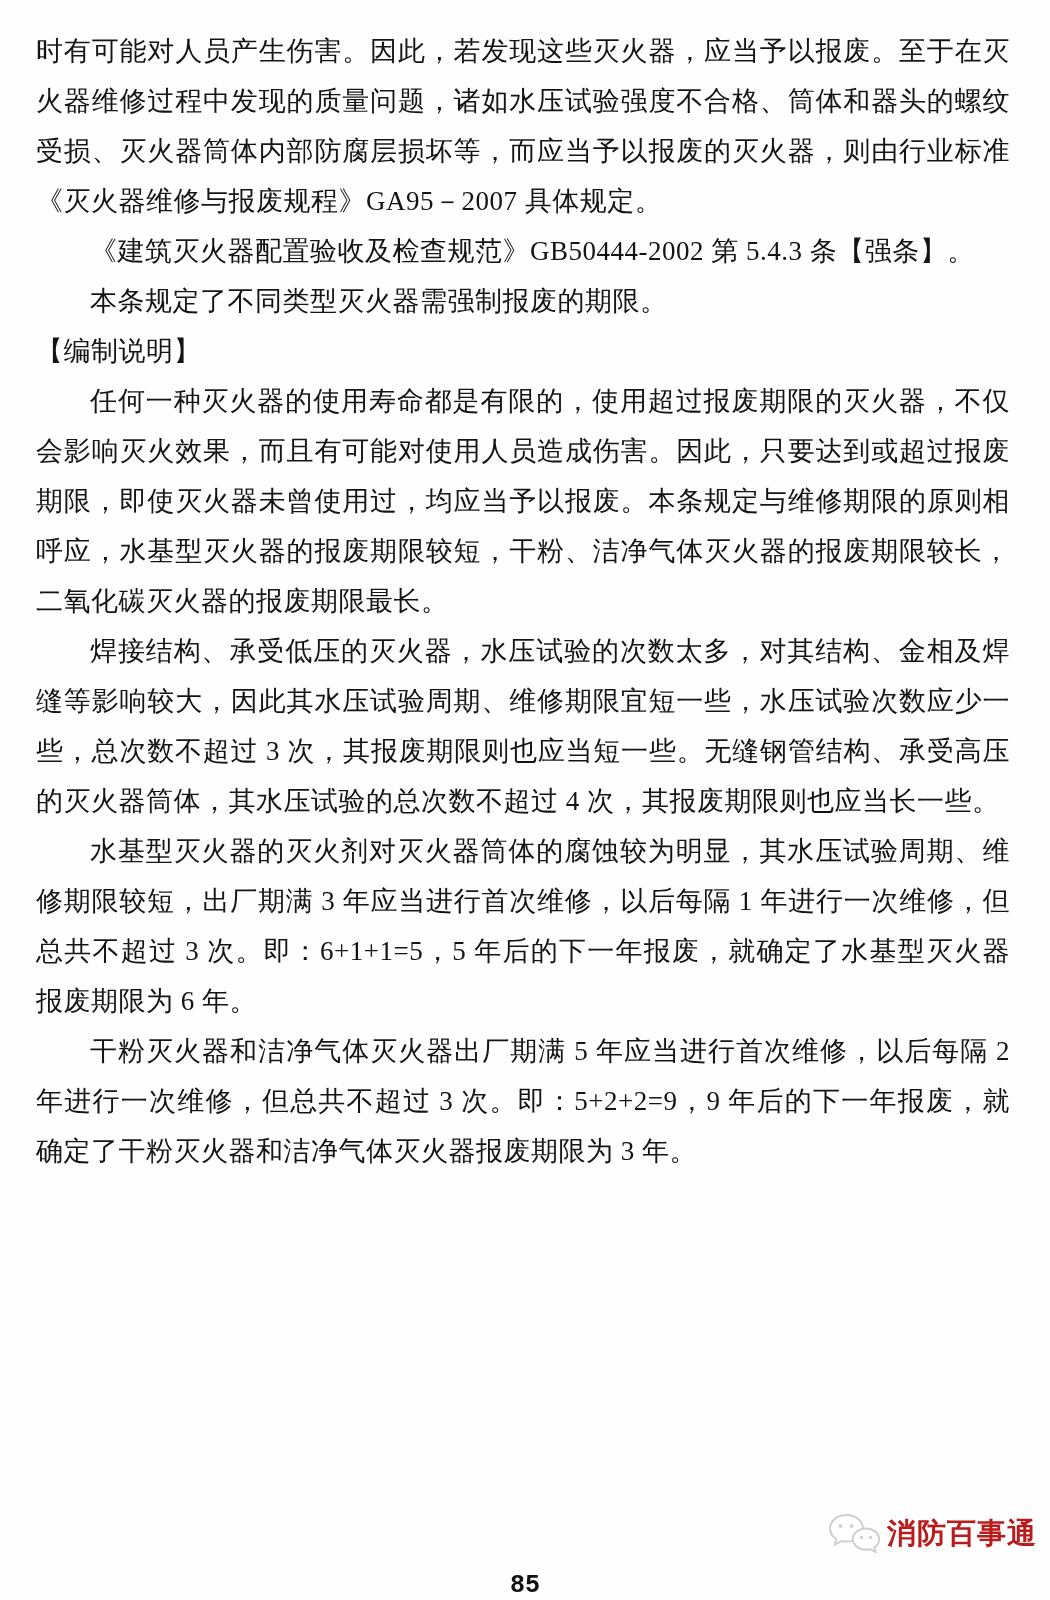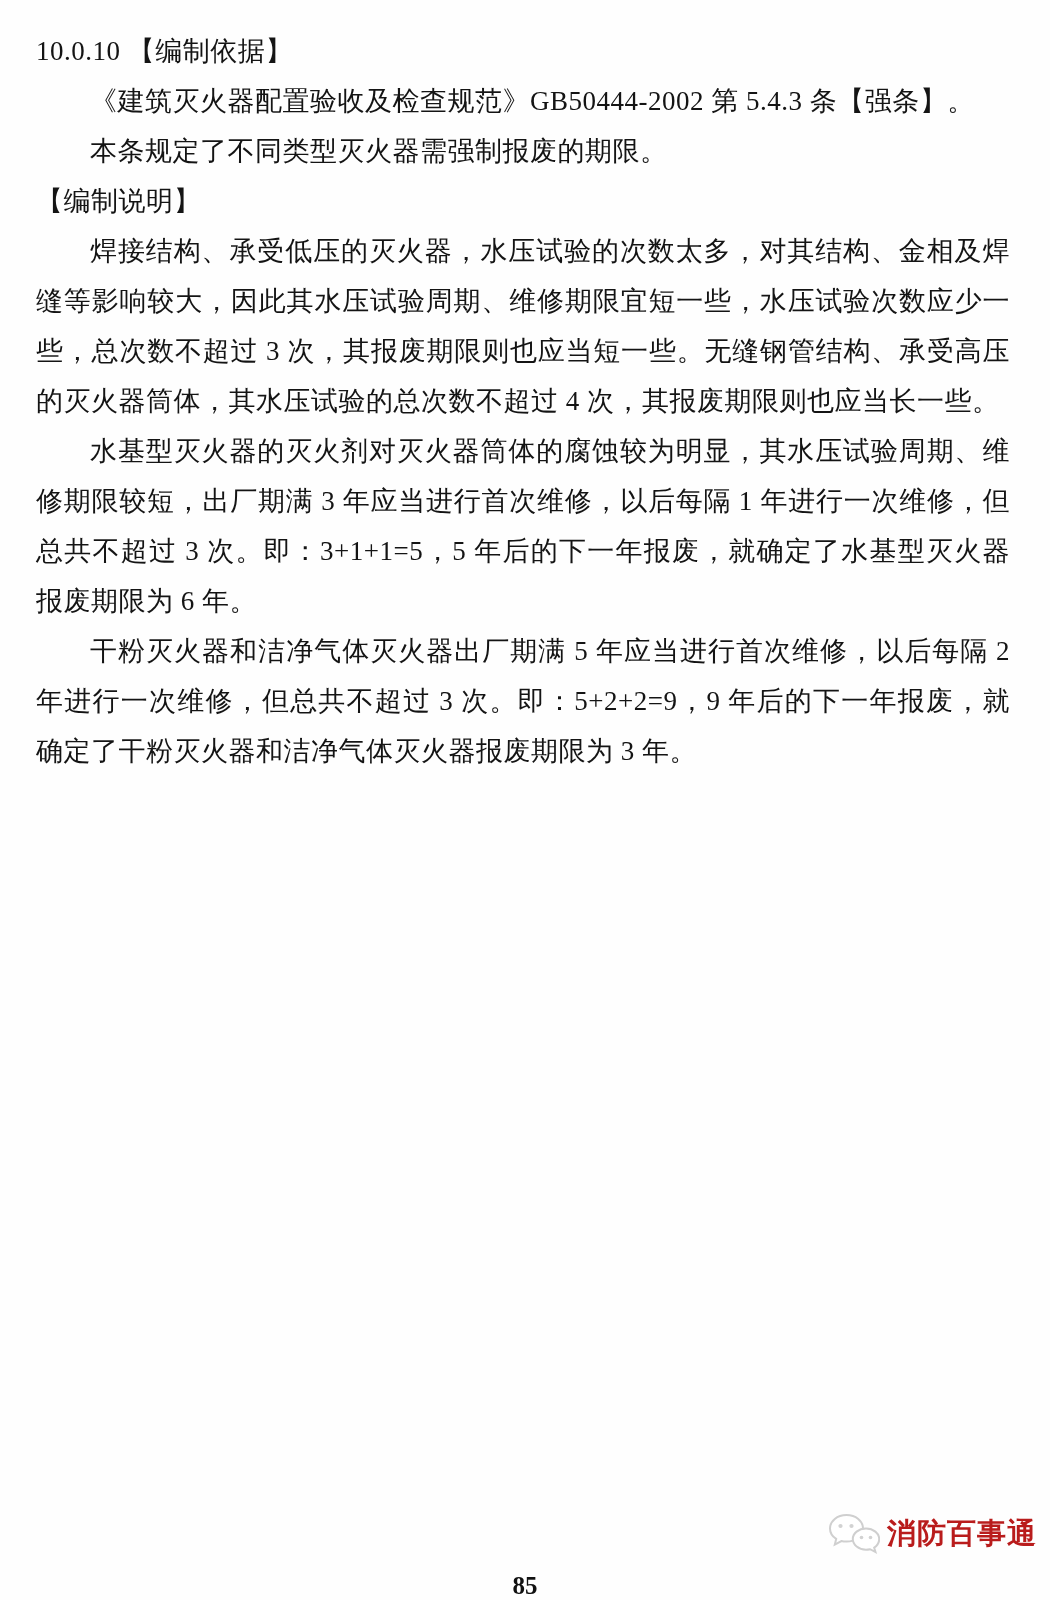--- a/index.html
+++ b/index.html
@@ -59,39 +59,40 @@
     text-shadow: 0 1px 0 #ffffff;
     letter-spacing: 1px;
     white-space: nowrap;
   }
   .page-number {
     position: absolute;
     left: 0;
     bottom: 0px;
     width: 100%;
     text-align: center;
-    font-family: Liberation Serif, serif;
+    font-family: Liberation Mono, monospace;
     font-size: 25px;
     font-weight: bold;
     color: #111111;
     line-height: 28px;
   }
 </style>
 </head>
 <body>
 
 <div class="page">
 
   <div class="content" id="paragraphs">
-      <p class="para heading">10.0.10&nbsp;【编制依据】</p>
+      <p class="para">时有可能对人员产生伤害。因此，若发现这些灭火器，应当予以报废。至于在灭火器维修过程中发现的质量问题，诸如水压试验强度不合格、筒体和器头的螺纹受损、灭火器筒体内部防腐层损坏等，而应当予以报废的灭火器，则由行业标准《灭火器维修与报废规程》GA95－2007 具体规定。</p>
       <p class="para indent">《建筑灭火器配置验收及检查规范》GB50444-2002 第 5.4.3 条【强条】。</p>
       <p class="para indent">本条规定了不同类型灭火器需强制报废的期限。</p>
       <p class="para heading">【编制说明】</p>
+      <p class="para indent">任何一种灭火器的使用寿命都是有限的，使用超过报废期限的灭火器，不仅会影响灭火效果，而且有可能对使用人员造成伤害。因此，只要达到或超过报废期限，即使灭火器未曾使用过，均应当予以报废。本条规定与维修期限的原则相呼应，水基型灭火器的报废期限较短，干粉、洁净气体灭火器的报废期限较长，二氧化碳灭火器的报废期限最长。</p>
       <p class="para indent">焊接结构、承受低压的灭火器，水压试验的次数太多，对其结构、金相及焊缝等影响较大，因此其水压试验周期、维修期限宜短一些，水压试验次数应少一些，总次数不超过 3 次，其报废期限则也应当短一些。无缝钢管结构、承受高压的灭火器筒体，其水压试验的总次数不超过 4 次，其报废期限则也应当长一些。</p>
-      <p class="para indent">水基型灭火器的灭火剂对灭火器筒体的腐蚀较为明显，其水压试验周期、维修期限较短，出厂期满 3 年应当进行首次维修，以后每隔 1 年进行一次维修，但总共不超过 3 次。即：3+1+1=5，5 年后的下一年报废，就确定了水基型灭火器报废期限为 6 年。</p>
+      <p class="para indent">水基型灭火器的灭火剂对灭火器筒体的腐蚀较为明显，其水压试验周期、维修期限较短，出厂期满 3 年应当进行首次维修，以后每隔 1 年进行一次维修，但总共不超过 3 次。即：6+1+1=5，5 年后的下一年报废，就确定了水基型灭火器报废期限为 6 年。</p>
       <p class="para indent">干粉灭火器和洁净气体灭火器出厂期满 5 年应当进行首次维修，以后每隔 2 年进行一次维修，但总共不超过 3 次。即：5+2+2=9，9 年后的下一年报废，就确定了干粉灭火器和洁净气体灭火器报废期限为 3 年。</p>
     </div>
 
   <div class="watermark">
     <span class="wm-icon">
       <svg viewBox="0 0 52 44" width="52" height="44" xmlns="http://www.w3.org/2000/svg">
         <g fill="#ffffff" stroke="#cfcfcf" stroke-width="2">
           <path d="M18.5 3 C9.2 3 2 9 2 16.4 c0 4.3 2.4 8 6.2 10.5 L6.8 32.6 l6.6 -3.6 c1.6 .4 3.3 .6 5.1 .6 c9.3 0 16.5 -6 16.5 -13.2 C35 9 27.8 3 18.5 3 Z"></path>
           <path d="M38 16.5 c-7.4 0 -13.2 4.8 -13.2 10.6 c0 5.8 5.8 10.6 13.2 10.6 c1.4 0 2.8 -.2 4.1 -.5 l5.4 2.9 l-1.3 -4.4 c3 -2 5 -5.1 5 -8.6 C51.2 21.3 45.4 16.5 38 16.5 Z"></path>
         </g>

